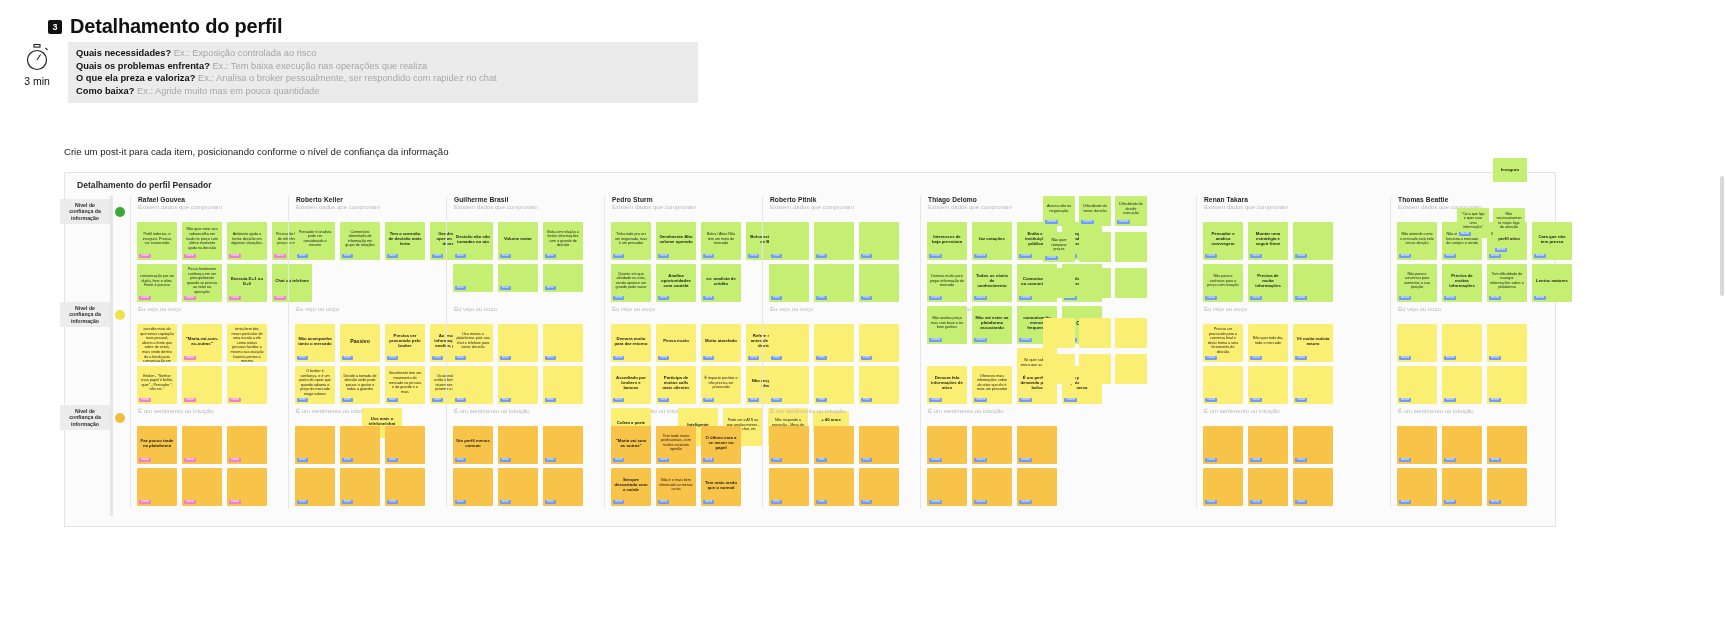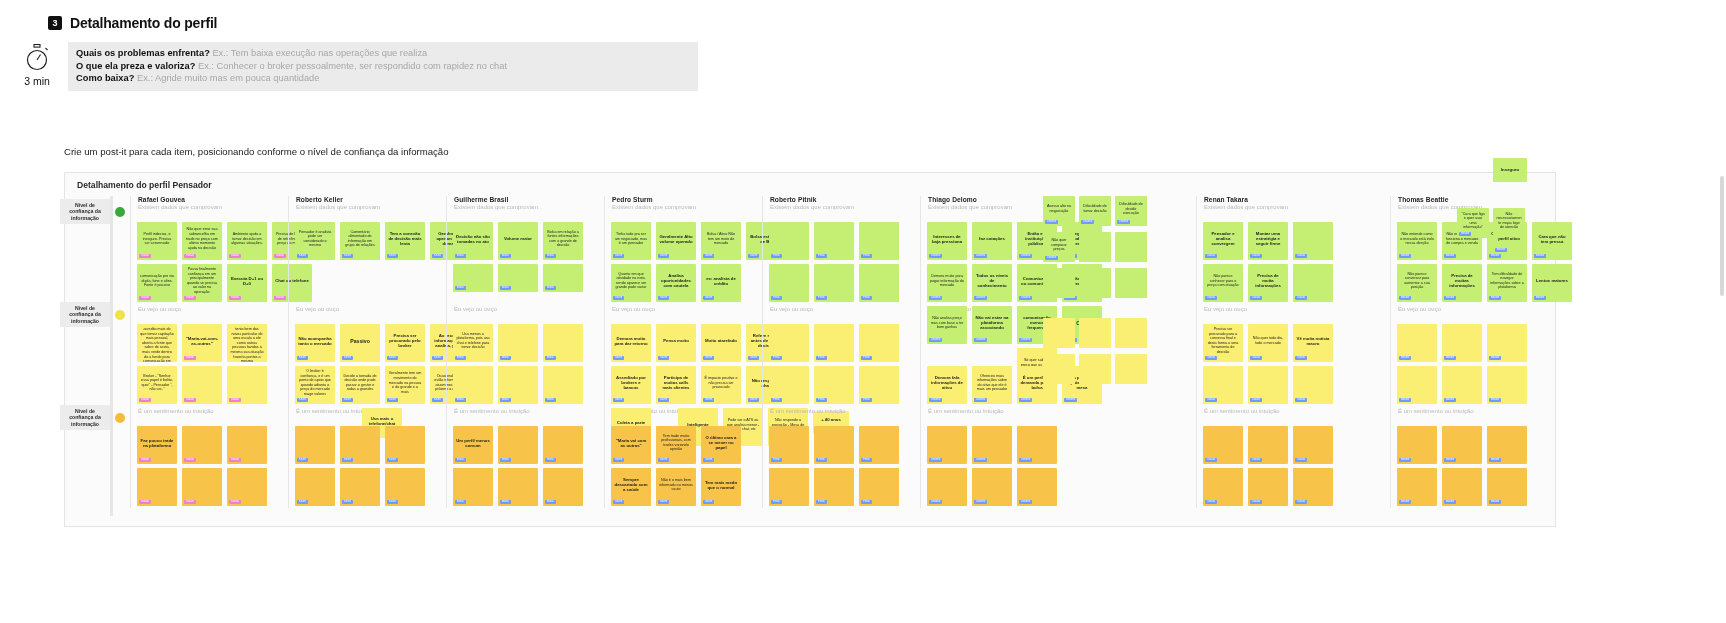--- a/index.html
+++ b/index.html
@@ -11,21 +11,21 @@
     -webkit-font-smoothing: antialiased;
   }
   .board { position: relative; width: 1726px; height: 623px; background:#fff; }
 
   
   .sec-head { position:absolute; left:48px; top:15px; display:flex; align-items:center; gap:8px; }
   .sec-num {
     width:14px; height:14px; background:#111; color:#fff; font-size:9px; font-weight:700;
     display:flex; align-items:center; justify-content:center; border-radius:2px;
   }
-  .sec-title { font-size:14px; font-weight:700; letter-spacing:-0.2px; color:#111; }
+  .sec-title { font-size:20px; font-weight:700; letter-spacing:-0.2px; color:#111; }
 
   
   .timer { position:absolute; left:17px; top:44px; width:40px; text-align:center; }
   .timer svg { display:block; margin:0 auto; }
   .timer-label { font-size:10.5px; color:#111; margin-top:3px; font-weight:400; }
 
   
   .prompt-wrap { position:absolute; left:68px; top:42px; display:flex; align-items:stretch; }
   .persona-chip {
     width:62px; min-height:56px; background:#b6e86a; border:1px solid #cfcfcf;
@@ -107,22 +107,23 @@
         <line x1="21.5" y1="4" x2="23.5" y2="6" stroke="#222" stroke-width="1.1"></line>
         <circle cx="13" cy="16" r="9.5" fill="none" stroke="#222" stroke-width="1.2"></circle>
         <line x1="13" y1="16" x2="16.5" y2="10.5" stroke="#222" stroke-width="1.1"></line>
       </svg>
     </span>
     <div class="timer-label">3 min</div>
   </div>
 
   <div class="prompt-wrap">
     <div class="prompt-box" id="prompt-box">
+        <div class="prompt-line"><span>Quais necessidades?</span><span class="ex"> Ex.: Exposição controlada ao risco</span></div>
         <div class="prompt-line"><span>Quais os problemas enfrenta?</span><span class="ex"> Ex.: Tem baixa execução nas operações que realiza</span></div>
-        <div class="prompt-line"><span>O que ela preza e valoriza?</span><span class="ex"> Ex.: Conhecer o broker pessoalmente, ser respondido com rapidez no chat</span></div>
+        <div class="prompt-line"><span>O que ela preza e valoriza?</span><span class="ex"> Ex.: Analisa o broker pessoalmente, ser respondido com rapidez no chat</span></div>
         <div class="prompt-line"><span>Como baixa?</span><span class="ex"> Ex.: Agride muito mas em pouca quantidade</span></div>
       </div>
   </div>
 
   <div class="instruction">Crie um post-it para cada item, posicionando conforme o nível de confiança da informação</div>
 
   <div class="frame">
     <div class="frame-title">Detalhamento do perfil Pensador</div>
   </div>
 

